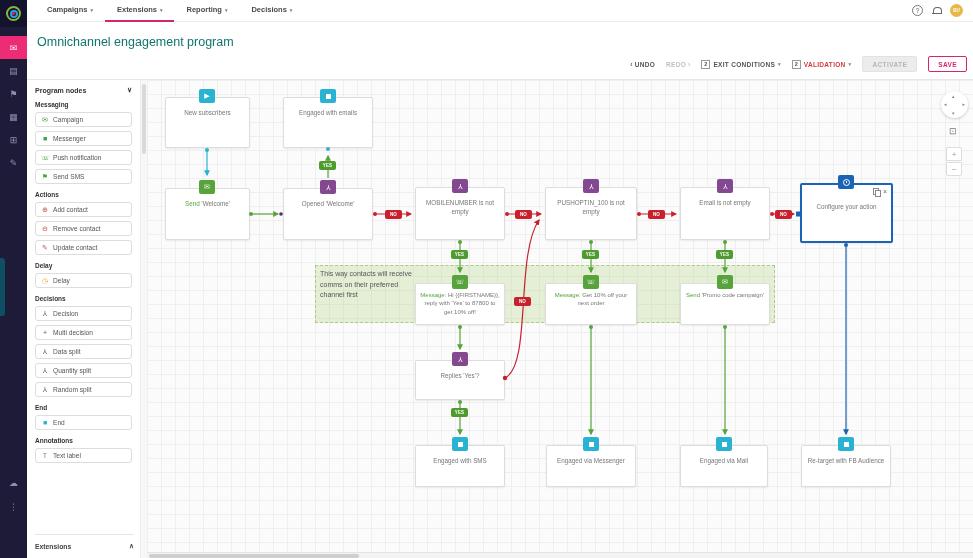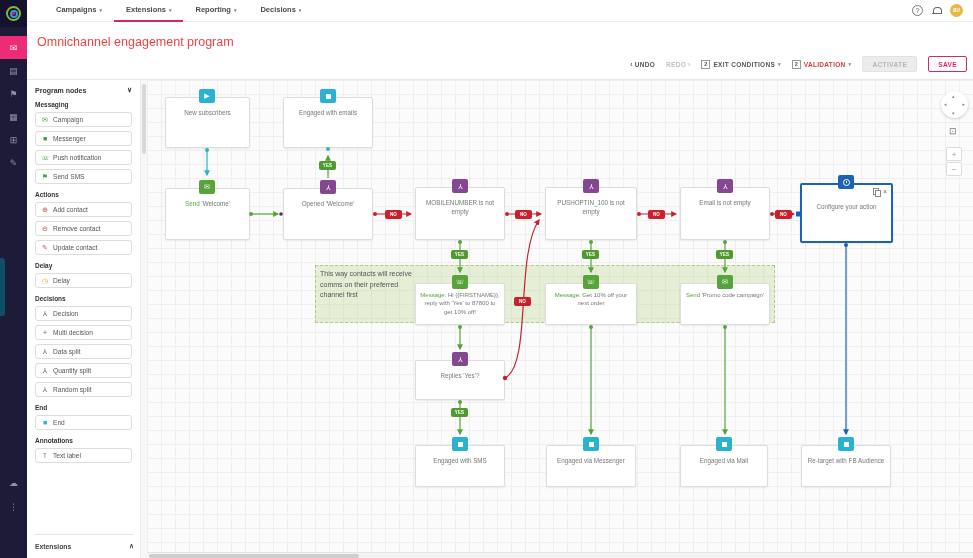--- a/index.html
+++ b/index.html
@@ -10,34 +10,34 @@
   #logo { width:27px; height:27px; background:#14122c; display:flex; align-items:center; justify-content:center; }
   #logo .ring1 { width:15px; height:15px; border-radius:50%; border:2px solid #7cb93c; display:flex; align-items:center; justify-content:center; }
   #logo .ring2 { width:8px; height:8px; border-radius:50%; border:2px solid #2f9fd8; display:flex; align-items:center; justify-content:center; }
   #logo .core { width:3px; height:3px; border-radius:50%; background:#e91e63; }
   .rail-item { width:27px; height:23px; display:flex; align-items:center; justify-content:center; color:#8f8db0; font-size:9px; cursor:pointer; }
   .rail-item.active { background:#ec2d75; color:#fff; }
   #rail-tab { position:absolute; left:0; top:258px; width:5px; height:58px; background:#0e4f63; border-radius:0 3px 3px 0; }
   .rail-bottom { position:absolute; left:0; width:27px; text-align:center; color:#8f8db0; font-size:9px; }
 
   
-  #topnav { position:absolute; left:27px; top:0; right:0; height:22px; background:#fff; border-bottom:1px solid #ebebeb; display:flex; align-items:center; padding-left:17px; z-index:20; }
+  #topnav { position:absolute; left:27px; top:0; right:0; height:22px; background:#fff; border-bottom:1px solid #ebebeb; display:flex; align-items:center; padding-left:8px; z-index:20; }
   .nav-item { height:22px; display:flex; align-items:center; gap:3px; padding:0 12px; font-size:7.5px; font-weight:bold; color:#4a4a4a; cursor:pointer; border-bottom:2px solid transparent; }
   .nav-item.active { border-bottom:2px solid #d6246e; }
   .nav-caret { font-size:5px; color:#888; }
   #nav-right { margin-left:auto; display:flex; align-items:center; gap:9px; padding-right:10px; }
   .help-circ { width:11px; height:11px; border:1px solid #777; border-radius:50%; font-size:7px; color:#666; display:flex; align-items:center; justify-content:center; }
   .bell { position:relative; width:9px; height:8px; }
   .bell:before { content:""; position:absolute; left:1px; top:0; width:7px; height:6px; border:1px solid #666; border-bottom:none; border-radius:4px 4px 0 0; }
   .bell:after { content:""; position:absolute; left:0; top:6px; width:9px; height:1px; background:#666; }
   .avatar { width:13px; height:13px; border-radius:50%; background:#e6b84a; color:#fff; font-size:4.5px; font-weight:bold; display:flex; align-items:center; justify-content:center; }
 
   
   #header { position:absolute; left:27px; top:22px; right:0; height:58px; background:#fff; border-bottom:1px solid #e7e7e7; z-index:15; }
-  #page-title { position:absolute; left:10px; top:13px; font-size:12.5px; color:#ef4444; }
+  #page-title { position:absolute; left:10px; top:13px; font-size:12.5px; color:#0f766e; }
   #tools { position:absolute; right:6px; bottom:7px; display:flex; align-items:center; gap:11px; }
   .tool-link { font-size:6.5px; font-weight:bold; letter-spacing:.3px; color:#555; display:flex; align-items:center; gap:2px; cursor:pointer; }
   .tool-link.disabled { color:#c0c0c0; }
   .count-box { width:9px; height:9px; border:1px solid #999; font-size:5.5px; color:#555; display:flex; align-items:center; justify-content:center; margin-right:3px; }
   .tool-dd { display:flex; align-items:center; font-size:6.5px; font-weight:bold; letter-spacing:.3px; color:#555; cursor:pointer; }
   .tool-dd .nav-caret { margin-left:3px; }
   .tool-dd.danger .dd-label { color:#d43a3a; }
   .btn { height:16px; padding:0 9px; font-size:6.5px; font-weight:bold; letter-spacing:.4px; display:flex; align-items:center; border-radius:2px; cursor:pointer; }
   .btn.disabled { background:#ececec; color:#b5b5b5; border:1px solid #e2e2e2; }
   .btn.primary-outline { background:#fff; color:#d6246e; border:1px solid #d6246e; }

